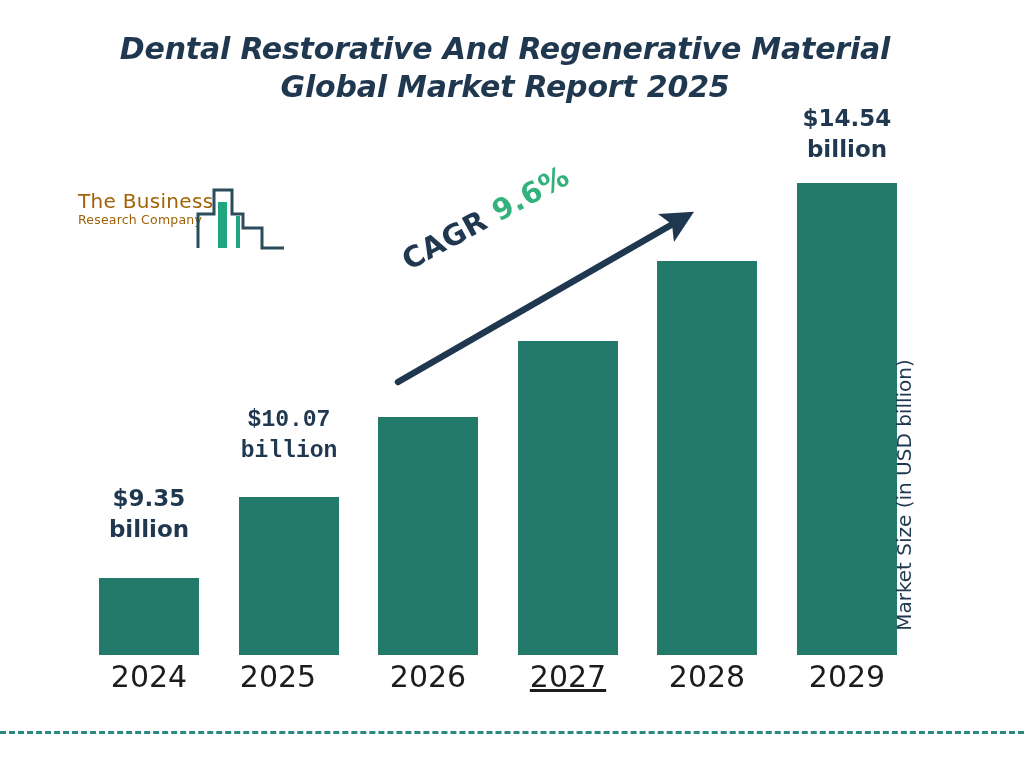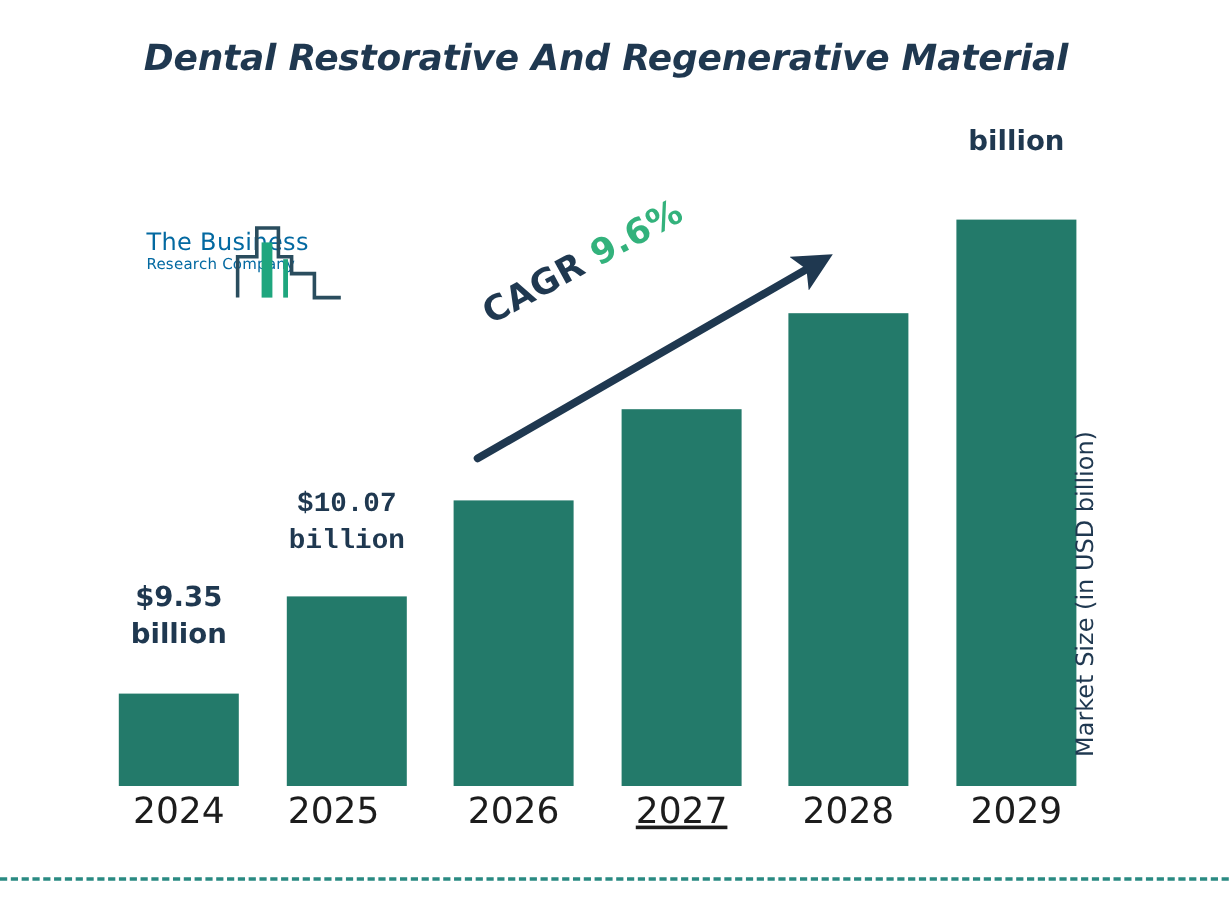--- a/index.html
+++ b/index.html
@@ -43,22 +43,21 @@
     left: 78px;
     top: 182px;
     width: 205px;
     height: 72px;
   }
   #logo .logo-text {
     position: absolute;
     left: 0;
     top: 8px;
     width: 130px;
-    color: #0369a1;
-    margin-left: 44px;
+    color: #a16207;
   }
   #logo .logo-line1 {
     display: block;
     font-family: "DejaVu Sans", sans-serif;
     font-size: 20px;
     line-height: 22px;
     letter-spacing: 0.3px;
     white-space: nowrap;
   }
   #logo .logo-line2 {
@@ -162,20 +161,21 @@
     border-top: 3px dashed #2a8a82;
   }
 </style>
 </head>
 <body>
 
 <div id="page">
 
   <div id="chart-title">
     <span class="t-line">Dental Restorative And Regenerative Material</span>
+    <span class="t-line">Global Market Report 2025</span>
   </div>
 
   <div id="logo">
     <div class="logo-text">
       <span class="logo-line1">The Business</span>
       <span class="logo-line2">Research Company</span>
     </div>
     <svg class="logo-mark" viewBox="0 0 90 72">
 
       <polyline points="2,66 2,32 18,32 18,8 36,8 36,32 47,32 47,46 66,46 66,66 88,66" fill="none" stroke="#2a4d5e" stroke-width="3"></polyline>
@@ -195,20 +195,21 @@
 
     <div class="bar-label" style="left:79px; top:483px;">
       <span class="lbl-value">$9.35</span>
       <span class="lbl-unit">billion</span>
     </div>
     <div class="bar-label" style="left:219px; top:405px;font-family:Liberation Mono, monospace;">
       <span class="lbl-value">$10.07</span>
       <span class="lbl-unit">billion</span>
     </div>
     <div class="bar-label" style="left:777px; top:103px;">
+      <span class="lbl-value">$14.54</span>
       <span class="lbl-unit">billion</span>
     </div>
 
     <div class="x-tick" style="left:79px;">2024</div>
     <div class="x-tick" style="left:208px;">2025</div>
     <div class="x-tick" style="left:358px;">2026</div>
     <div class="x-tick" style="left:498px;text-decoration:underline;">2027</div>
     <div class="x-tick" style="left:637px;">2028</div>
     <div class="x-tick" style="left:777px;">2029</div>
 

